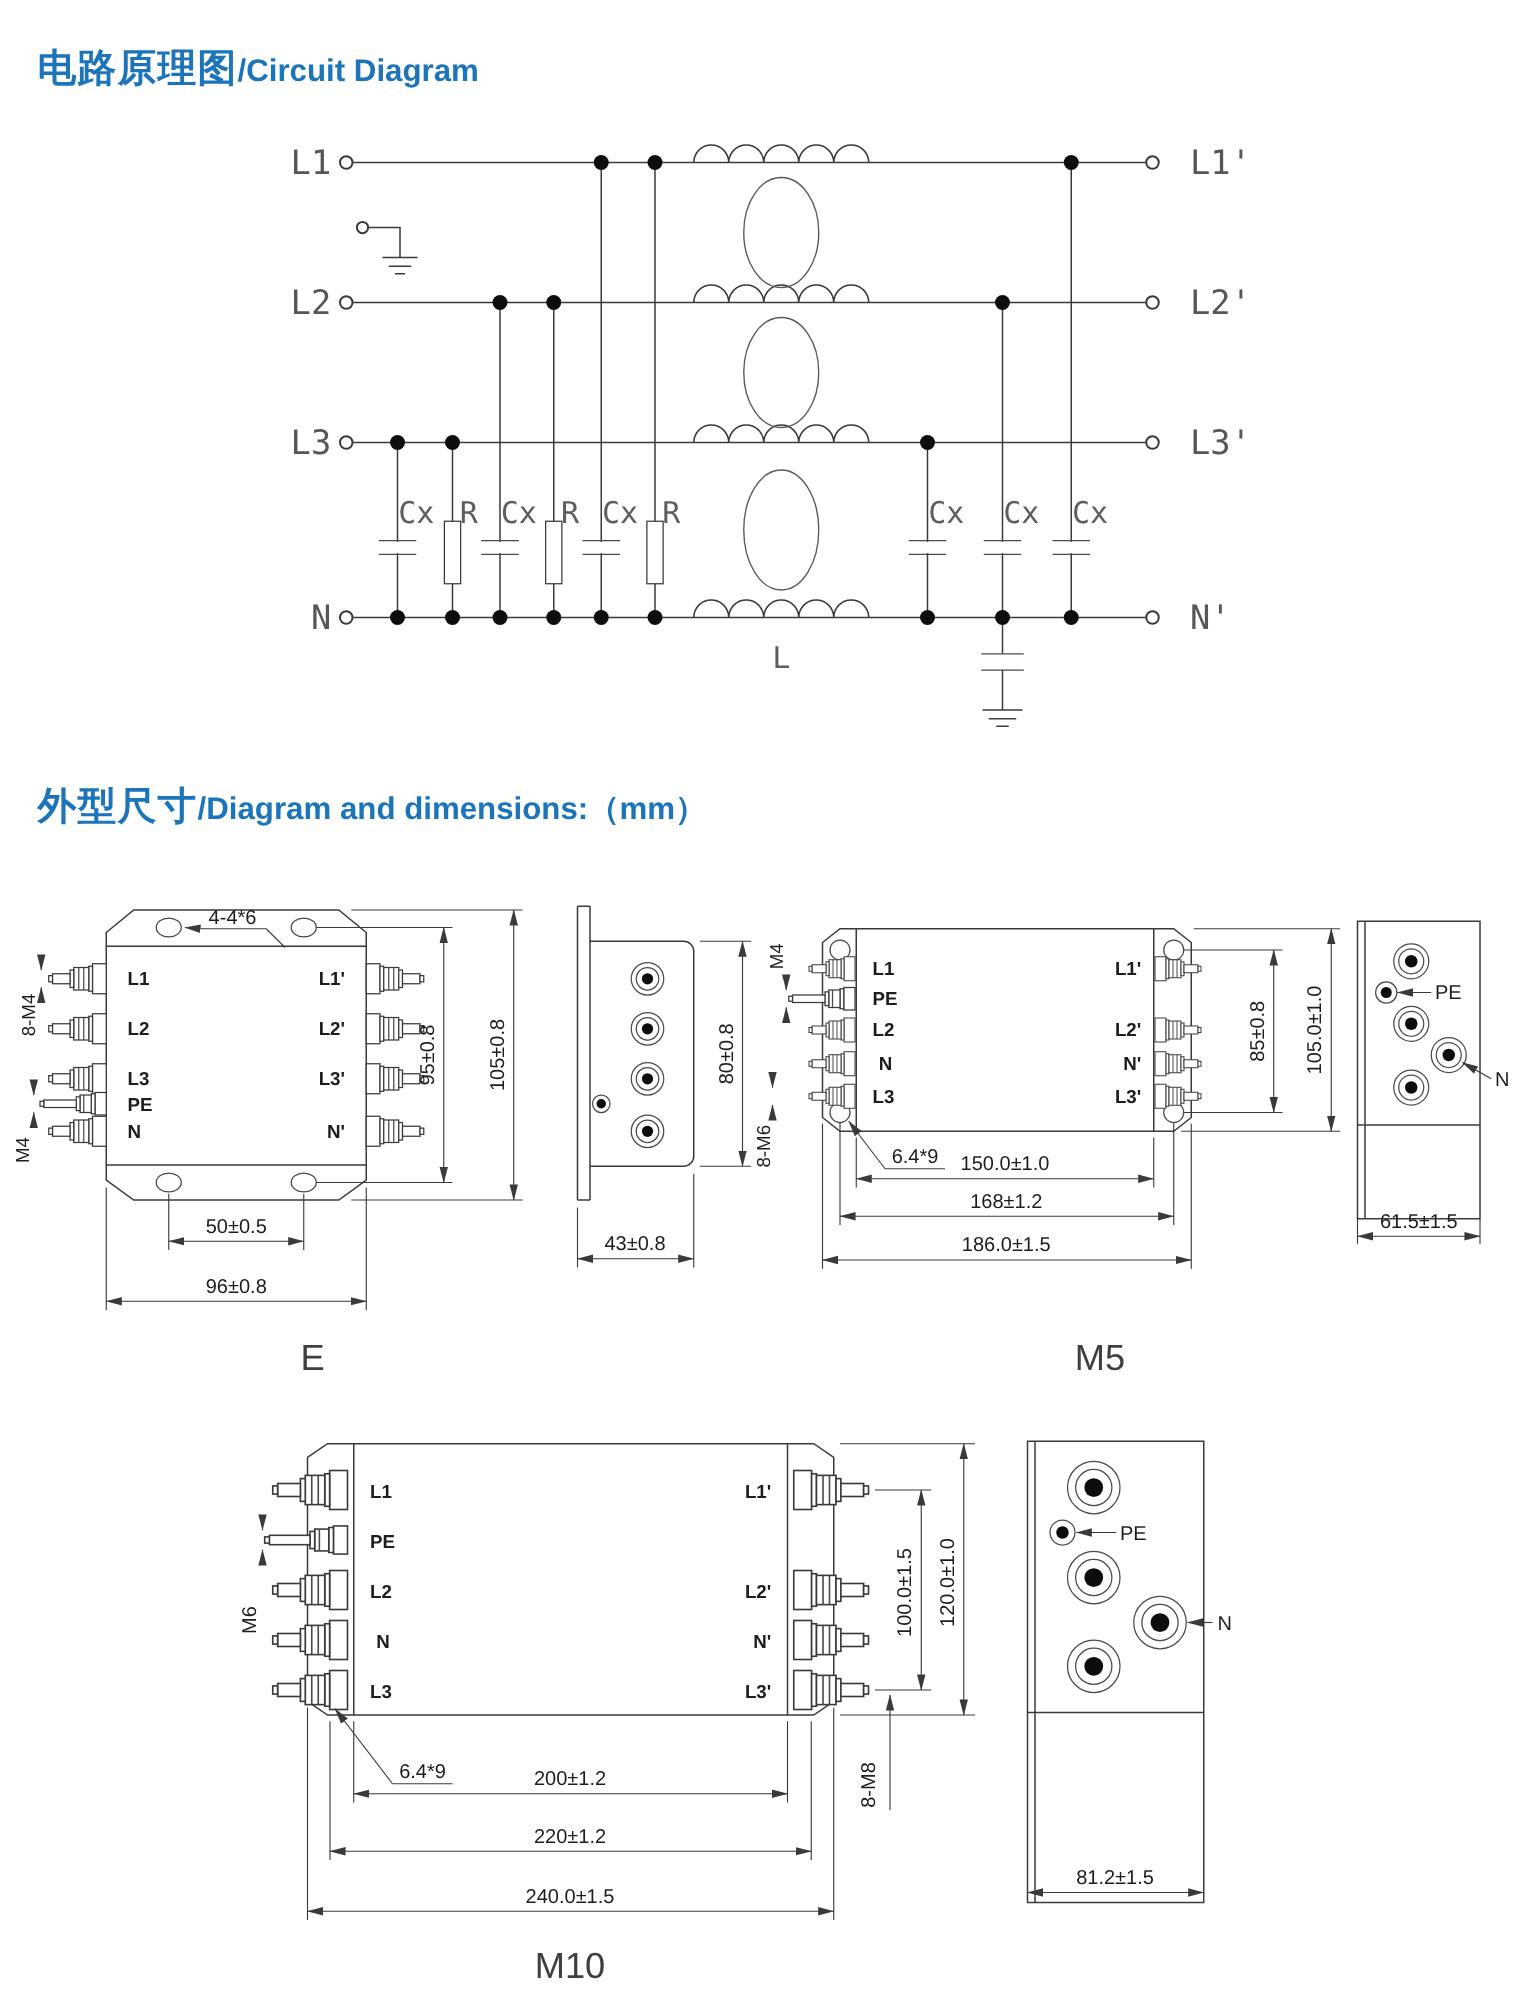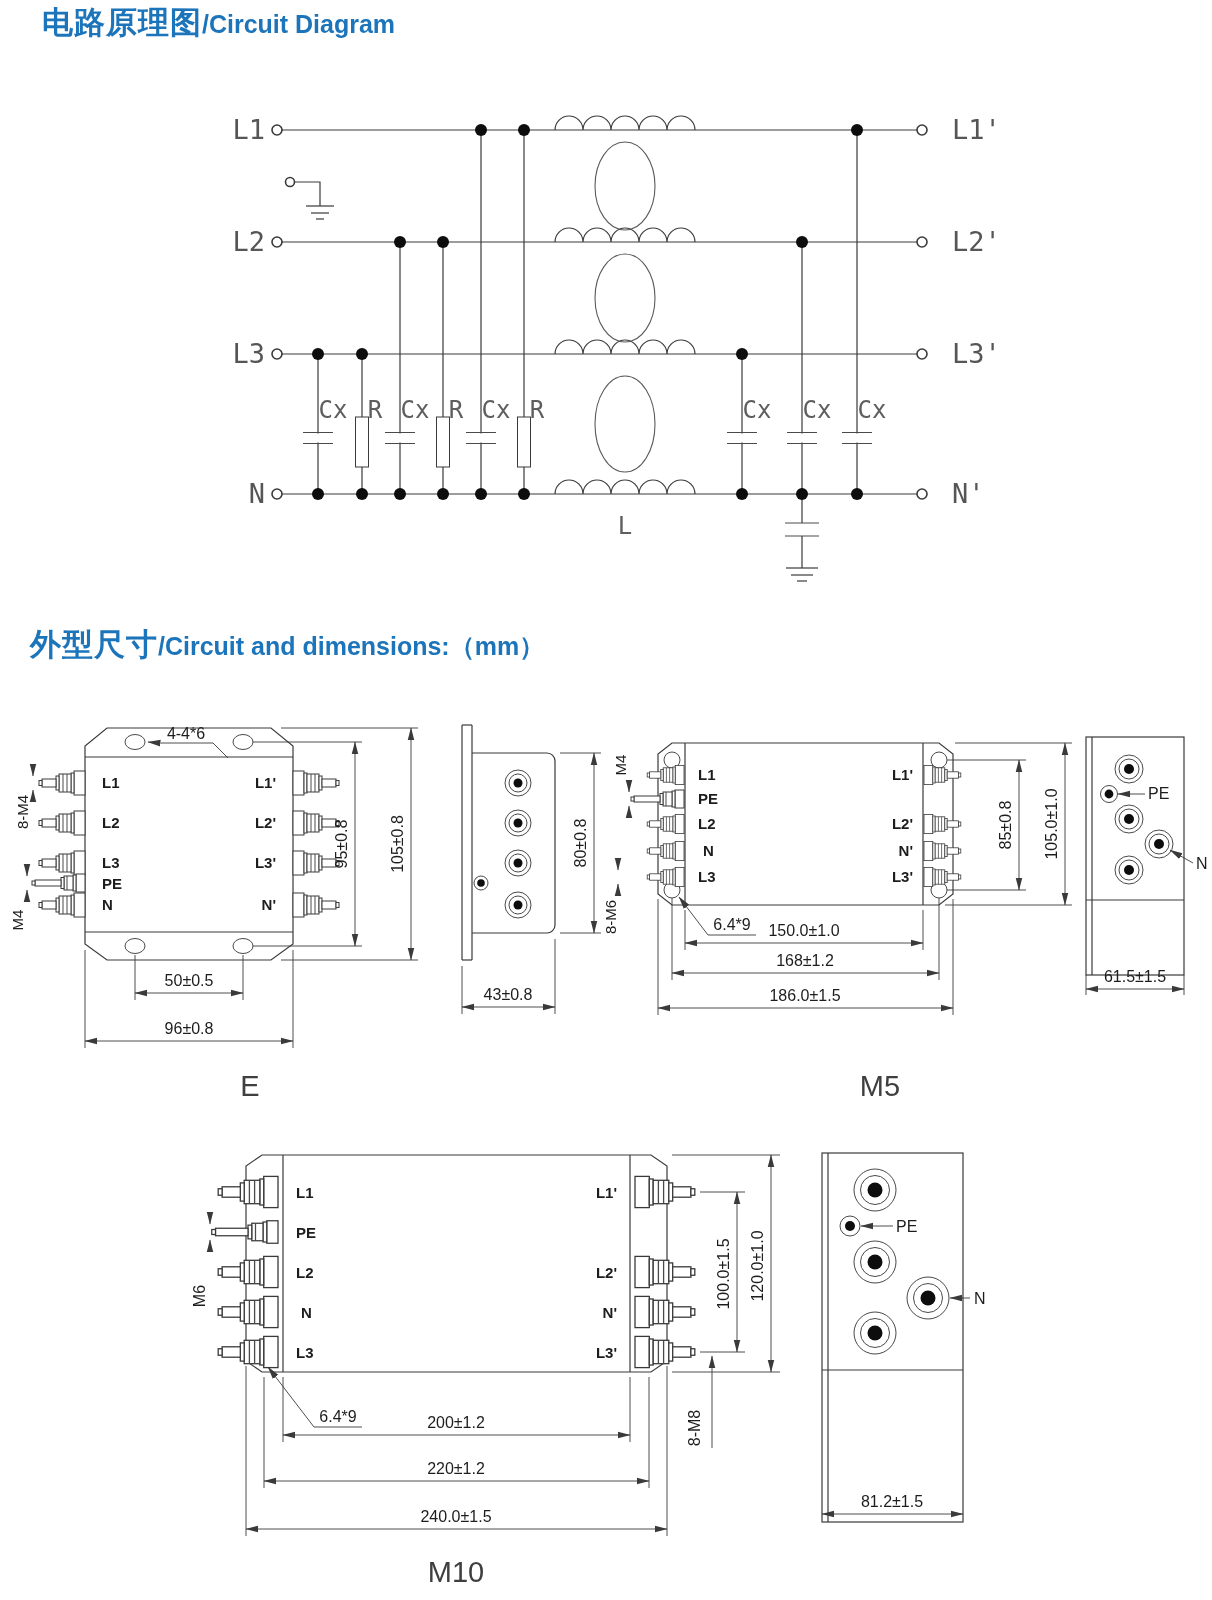--- a/index.html
+++ b/index.html
@@ -21,25 +21,25 @@
   .tlab {font-family:"Liberation Sans",sans-serif;font-size:15px;font-weight:bold;fill:#1d1d1d;}
   .tdim {font-family:"Liberation Sans",sans-serif;font-size:16px;fill:#1d1d1d;}
   .tsm  {font-family:"Liberation Sans",sans-serif;font-size:15px;fill:#1d1d1d;}
   .ttitle{font-family:"Liberation Sans",sans-serif;font-size:29px;fill:#3f3f3f;}
 </style>
 </head>
 <body>
 
 <div class="canvas">
 
-  <div class="sec-title" style="top:2px;margin-left:12px;">
+  <div class="sec-title" style="top:34px;">
     <span class="zh">电路原理图</span><span class="en">/Circuit Diagram</span>
   </div>
   <div class="sec-title" style="top:624px;">
-    <span class="zh">外型尺寸</span><span class="en">/Circuit and dimensions:（mm）</span>
+    <span class="zh">外型尺寸</span><span class="en">/Diagram and dimensions:（mm）</span>
   </div>
 
   <svg width="1212" height="1600" viewBox="0 0 1212 1600" style="position:absolute;left:0;top:0;">
     <defs>
       <marker id="ar" viewBox="0 0 12 8" refX="11.5" refY="4" markerWidth="13" markerHeight="9" orient="auto-start-reverse" markerUnits="userSpaceOnUse">
         <path d="M0,0.9 L12,4 L0,7.1 Z" fill="#3a3a3a"></path>
       </marker>
       <g id="boltL">
         <rect class="bw" x="-11" y="-12" width="11" height="24"></rect>
         <rect class="bw" x="-14" y="-10" width="3" height="20"></rect>

